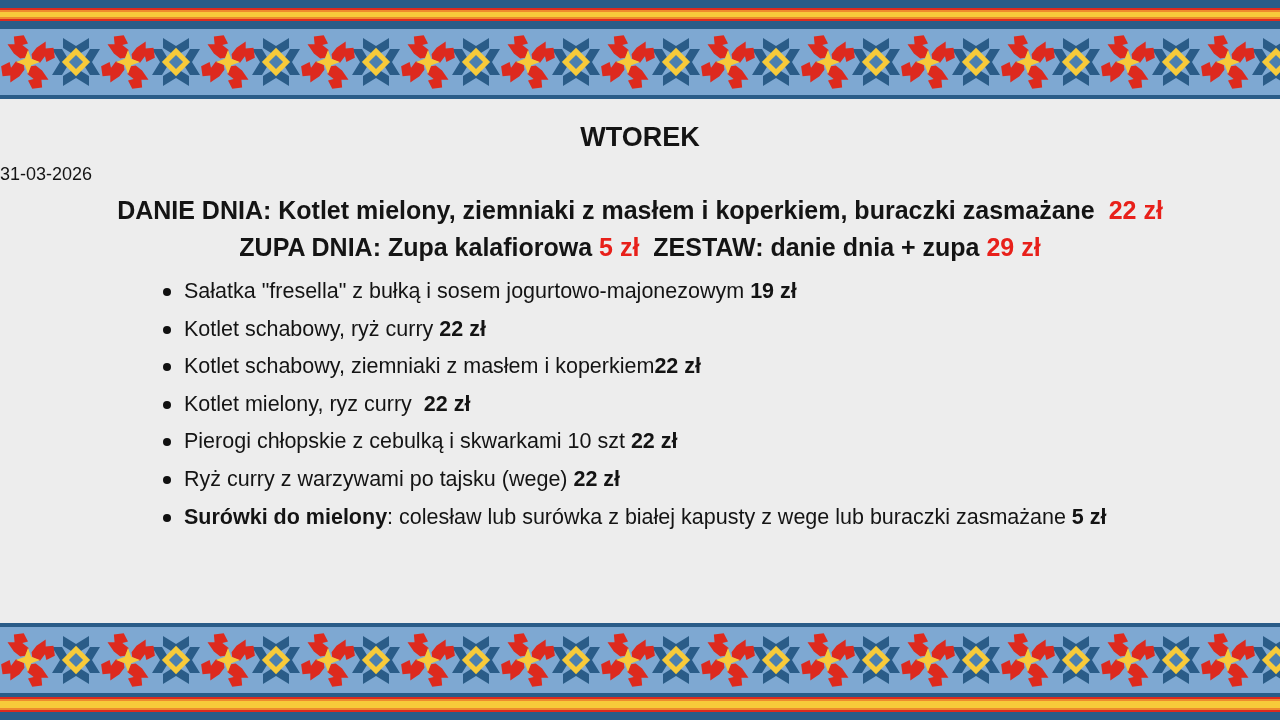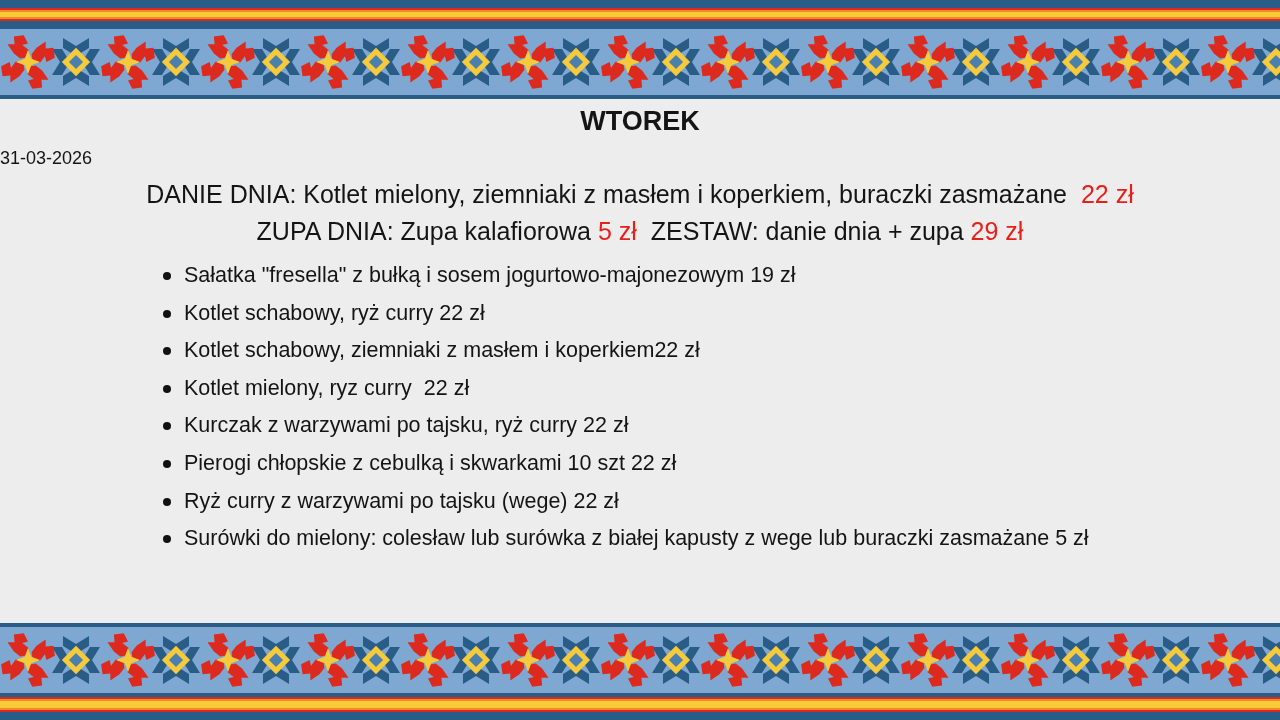--- a/index.html
+++ b/index.html
@@ -25,21 +25,21 @@
   .stripe{width:100%;}
   .s-navy{background:var(--border_navy);}
   .s-red{background:var(--border_red);}
   .s-orange{background:var(--border_orange);}
   .s-yellow{background:var(--border_yellow);}
   .h8{height:8px;} .h7{height:7px;} .h5{height:5px;} .h4{height:4px;} .h2{height:2px;}
   .band{display:block;width:1280px;}
   .content{
     flex:1;
     background:var(--page_bg);
-    padding-top:4px;
+    padding-top:20px;
   }
   .title{
     text-align:center;
     font-size:27px;
     font-weight:700;
     line-height:37px;
   }
   .date{
     text-align:left;
     font-size:18px;
@@ -66,21 +66,21 @@
   .menu li::before{
     content:"";
     position:absolute;
     left:3px;
     top:15px;
     width:8px;
     height:8px;
     border-radius:50%;
     background:#111;
   }
-  .b{font-weight:400;}
+  .b{font-weight:700;}
   .r{color:var(--accent_red);}
   .defs-svg{position:absolute;width:0;height:0;}
 </style>
 </head>
 <body>
 
 <svg class="defs-svg" aria-hidden="true">
   <defs>
     <pattern id="folkTile" width="100" height="66" patternUnits="userSpaceOnUse">
       <rect width="100" height="66" style="fill:var(--border_band)"></rect>
@@ -136,21 +136,20 @@
   <div class="date">31-03-2026</div>
   <div class="specials">
       <div class="special-line"><span class="b ">DANIE DNIA: Kotlet mielony, ziemniaki z masłem i koperkiem, buraczki zasmażane</span><span class="b r"> &nbsp;22 zł</span></div>
       <div class="special-line"><span class="b ">ZUPA DNIA: Zupa kalafiorowa </span><span class="b r">5 zł</span><span class="b ">&nbsp; ZESTAW: danie dnia + zupa </span><span class="b r">29 zł</span></div>
     </div>
   <ul class="menu">
       <li><span class="">Sałatka "fresella" z bułką i sosem jogurtowo-majonezowym </span><span class="b ">19 zł</span></li>
       <li><span class="">Kotlet schabowy, ryż curry </span><span class="b ">22 zł</span></li>
       <li><span class="">Kotlet schabowy, ziemniaki z masłem i koperkiem</span><span class="b ">22 zł</span></li>
       <li><span class="">Kotlet mielony, ryz curry &nbsp;</span><span class="b ">22 zł</span></li>
-      <li><span class="">Kurczak z warzywami po tajsku, ryż curry </span><span class="b ">22 zł</span></li>
       <li><span class="">Pierogi chłopskie z cebulką i skwarkami 10 szt </span><span class="b ">22 zł</span></li>
       <li><span class="">Ryż curry z warzywami po tajsku (wege) </span><span class="b ">22 zł</span></li>
       <li><span class="b ">Surówki do mielony</span><span class="">: colesław lub surówka z białej kapusty z wege lub buraczki zasmażane </span><span class="b ">5 zł</span></li>
     </ul>
 </div>
 
 <div>
   <div class="stripe s-navy h4"></div>
   <svg class="band" width="1280" height="66">
     <rect width="1280" height="66" fill="url(#folkTile)"></rect>

